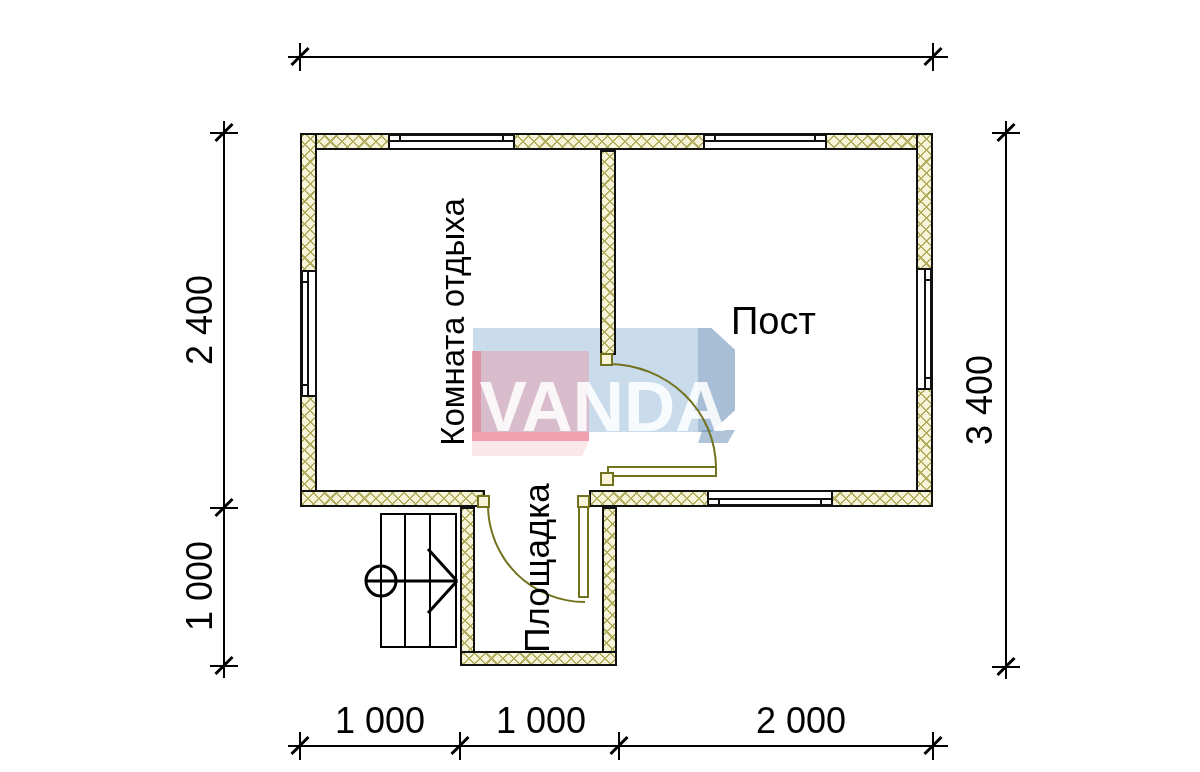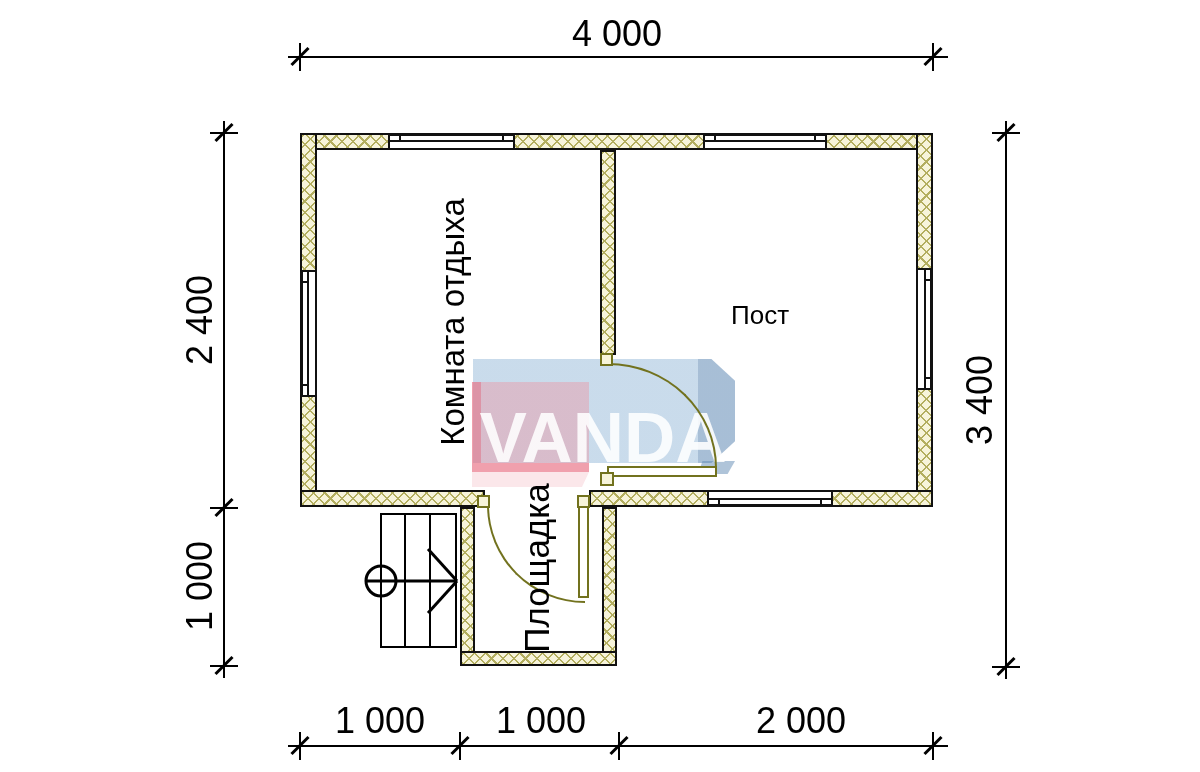--- a/index.html
+++ b/index.html
@@ -48,24 +48,24 @@
   .tick-h{position:absolute;width:0;height:0;}
   .tick-h::before{content:"";position:absolute;left:-1px;top:-14px;width:2px;height:28px;background:#000;}
   .tick-h::after{content:"";position:absolute;left:-12px;top:-2px;width:24px;height:3px;background:#000;transform:rotate(-45deg);}
   .tick-v{position:absolute;width:0;height:0;}
   .tick-v::before{content:"";position:absolute;left:-14px;top:-1px;width:28px;height:2px;background:#000;}
   .tick-v::after{content:"";position:absolute;left:-12px;top:-2px;width:24px;height:3px;background:#000;transform:rotate(-45deg);}
   .dim{position:absolute;font-size:36px;line-height:1;text-align:center;white-space:nowrap;}
   .rlabel{position:absolute;white-space:nowrap;line-height:1;transform:translate(-50%,-50%) rotate(-90deg);}
 
   
-  .roomlbl{position:absolute;font-size:26px;line-height:1;white-space:nowrap;}
+  .roomlbl{position:absolute;font-size:38px;line-height:1;white-space:nowrap;}
 
   
-  .wm{position:absolute;z-index:1;margin-top:31px;}
+  .wm{position:absolute;z-index:1;}
   .wm-blue{
     left:473px;top:328px;width:262px;height:104px;
     clip-path:polygon(0 0,91% 0,100% 21%,100% 79%,91% 100%,0 100%);
     background:linear-gradient(90deg, rgba(148,184,216,0.50) 0 86%, rgba(95,137,180,0.55) 86%);
   }
   .wm-blue-tab{left:698px;top:430px;width:37px;height:13px;background:rgba(95,137,180,0.50);clip-path:polygon(12% 0,100% 0,80% 100%,0 100%);}
   .wm-pink{
     left:472px;top:351px;width:117px;height:90px;box-sizing:border-box;
     background:rgba(238,146,160,0.42);
     border-left:9px solid rgba(228,88,110,0.40);
@@ -121,21 +121,20 @@
   <svg class="abs plan-el" style="left:360px;top:536px;" width="105" height="92" viewBox="0 0 105 92">
     <circle cx="21" cy="45" r="15" fill="none" stroke="#000" stroke-width="3"></circle>
     <line x1="6" y1="45" x2="97" y2="45" stroke="#000" stroke-width="3"></line>
     <line x1="68" y1="13" x2="97" y2="45" stroke="#000" stroke-width="3"></line>
     <line x1="68" y1="77" x2="97" y2="45" stroke="#000" stroke-width="3"></line>
   </svg>
 
   <div class="dline plan-el" style="left:288px;top:56px;width:660px;height:2px;"></div>
   <div class="tick-h" style="left:300px;top:57px;"></div>
   <div class="tick-h" style="left:933px;top:57px;"></div>
-  <div class="dim plan-el" style="left:527px;top:16px;width:180px;">4 000</div>
 
   <div class="dline plan-el" style="left:223px;top:121px;width:2px;height:557px;"></div>
   <div class="tick-v" style="left:224px;top:133px;"></div>
   <div class="tick-v" style="left:224px;top:508px;"></div>
   <div class="tick-v" style="left:224px;top:666px;"></div>
   <div class="rlabel dim" style="left:200px;top:320px;">2 400</div>
   <div class="rlabel dim" style="left:200px;top:586px;">1 000</div>
 
   <div class="dline plan-el" style="left:1005px;top:121px;width:2px;height:558px;"></div>
   <div class="tick-v" style="left:1006px;top:133px;"></div>

